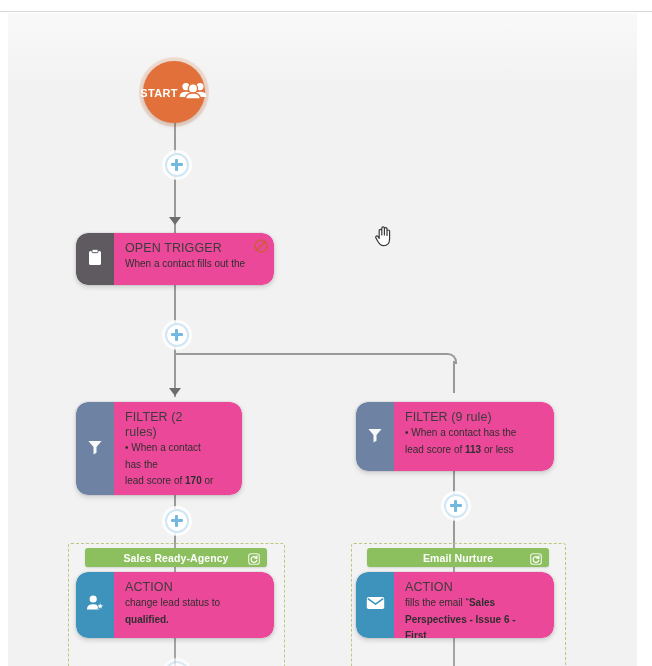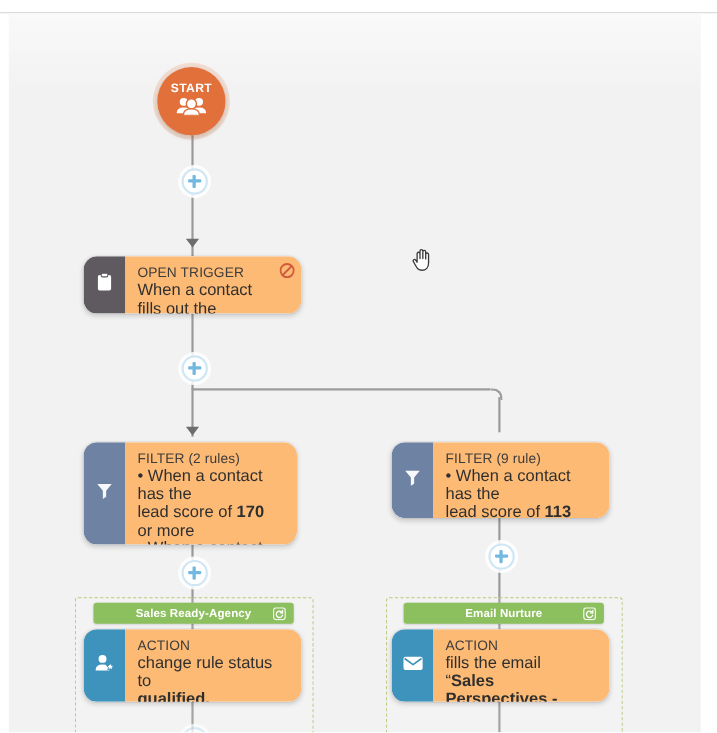--- a/index.html
+++ b/index.html
@@ -94,21 +94,21 @@
 
   
   #start-node {
     position: absolute;
     width: 62px; height: 62px;
     border-radius: 50%;
     background: #e2703a;
     box-shadow: 0 0 0 4px rgba(226,112,58,.18), 0 2px 5px rgba(0,0,0,.18);
     z-index: 10;
     display: flex;
-    flex-direction: column;
+    flex-direction: row;
     align-items: center;
     justify-content: center;
     cursor: pointer;
   }
   #start-node .start-label {
     color: #ffffff;
     font-size: 11px;
     font-weight: bold;
     letter-spacing: .3px;
     line-height: 11px;
@@ -131,31 +131,31 @@
     flex: 0 0 38px;
     display: flex;
     align-items: center;
     justify-content: center;
     border-radius: 12px 0 0 12px;
   }
   .node .body {
     flex: 1 1 auto;
     position: relative;
     padding: 8px 26px 9px 11px;
-    background: #fdba74;
+    background: #ec4899;
     border-radius: 0 12px 12px 0;
   }
   .node .kind {
     font-size: 12.5px;
     color: #3c3c3c;
     line-height: 15px;
     letter-spacing: .1px;
   }
   .node .desc {
-    font-size: 15px;
+    font-size: 10px;
     color: #2f2f2f;
     line-height: 16.5px;
   }
   .node .desc b { font-weight: bold; }
   .node .desc .bullet-line { display: block; }
 
   .icon-trigger { background: #5e5a60; }
   .icon-filter  { background: #6e82a4; }
   .icon-action  { background: #3e93bd; }
 
@@ -277,21 +277,21 @@
         </div>
         <span class="disabled-icon">
           <svg width="14" height="14" viewBox="0 0 14 14">
             <circle cx="7" cy="7" r="6" fill="none" stroke="#cf5b3e" stroke-width="1.7"></circle>
             <line x1="2.8" y1="11.2" x2="11.2" y2="2.8" stroke="#cf5b3e" stroke-width="1.7"></line>
           </svg>
         </span>
       </div>
     </div>
 
-    <div class="node" style="left:68px; top:389px; width:194px; height:93px;">
+    <div class="node" style="left:68px; top:389px; width:166px; height:93px;">
       <div class="icon-pane icon-filter">
         <span>
           <svg width="16" height="16" viewBox="0 0 16 16">
             <path d="M1.4 2 h13.2 l-5.1 6.1 v5.6 l-3 1.9 v-7.5 z" fill="#ffffff" opacity="0.95"></path>
           </svg>
         </span>
       </div>
       <div class="body">
         <div class="kind">FILTER (2 rules)</div>
         <div class="desc">
@@ -348,21 +348,21 @@
           <svg width="19" height="18" viewBox="0 0 19 18">
             <circle cx="7.2" cy="5" r="3.6" fill="#ffffff"></circle>
             <path d="M0.9 15.6 q0-5.4 6.3-5.4 q6.3 0 6.3 5.4 z" fill="#ffffff"></path>
             <path d="M14.2 8.6 l1.05 2.2 l2.35 .3 l-1.72 1.66 l.44 2.35 l-2.12 -1.14 l-2.12 1.14 l.44 -2.35 l-1.72 -1.66 l2.35 -.3 z" fill="#ffffff" stroke="#3e93bd" stroke-width="0.9" stroke-linejoin="round"></path>
           </svg>
         </span>
       </div>
       <div class="body">
         <div class="kind">ACTION</div>
         <div class="desc">
-          <span class="bullet-line">change rule status to</span>
+          <span class="bullet-line">change lead status to</span>
           <b class="bullet-line">qualified.</b>
         </div>
       </div>
     </div>
 
     <div class="node" style="left:348px; top:559px; width:198px; height:66px;">
       <div class="icon-pane icon-action">
         <span>
           <svg width="19" height="14" viewBox="0 0 19 14">
             <rect x="0.8" y="1.1" width="17.4" height="12" rx="1.8" fill="#ffffff"></rect>

